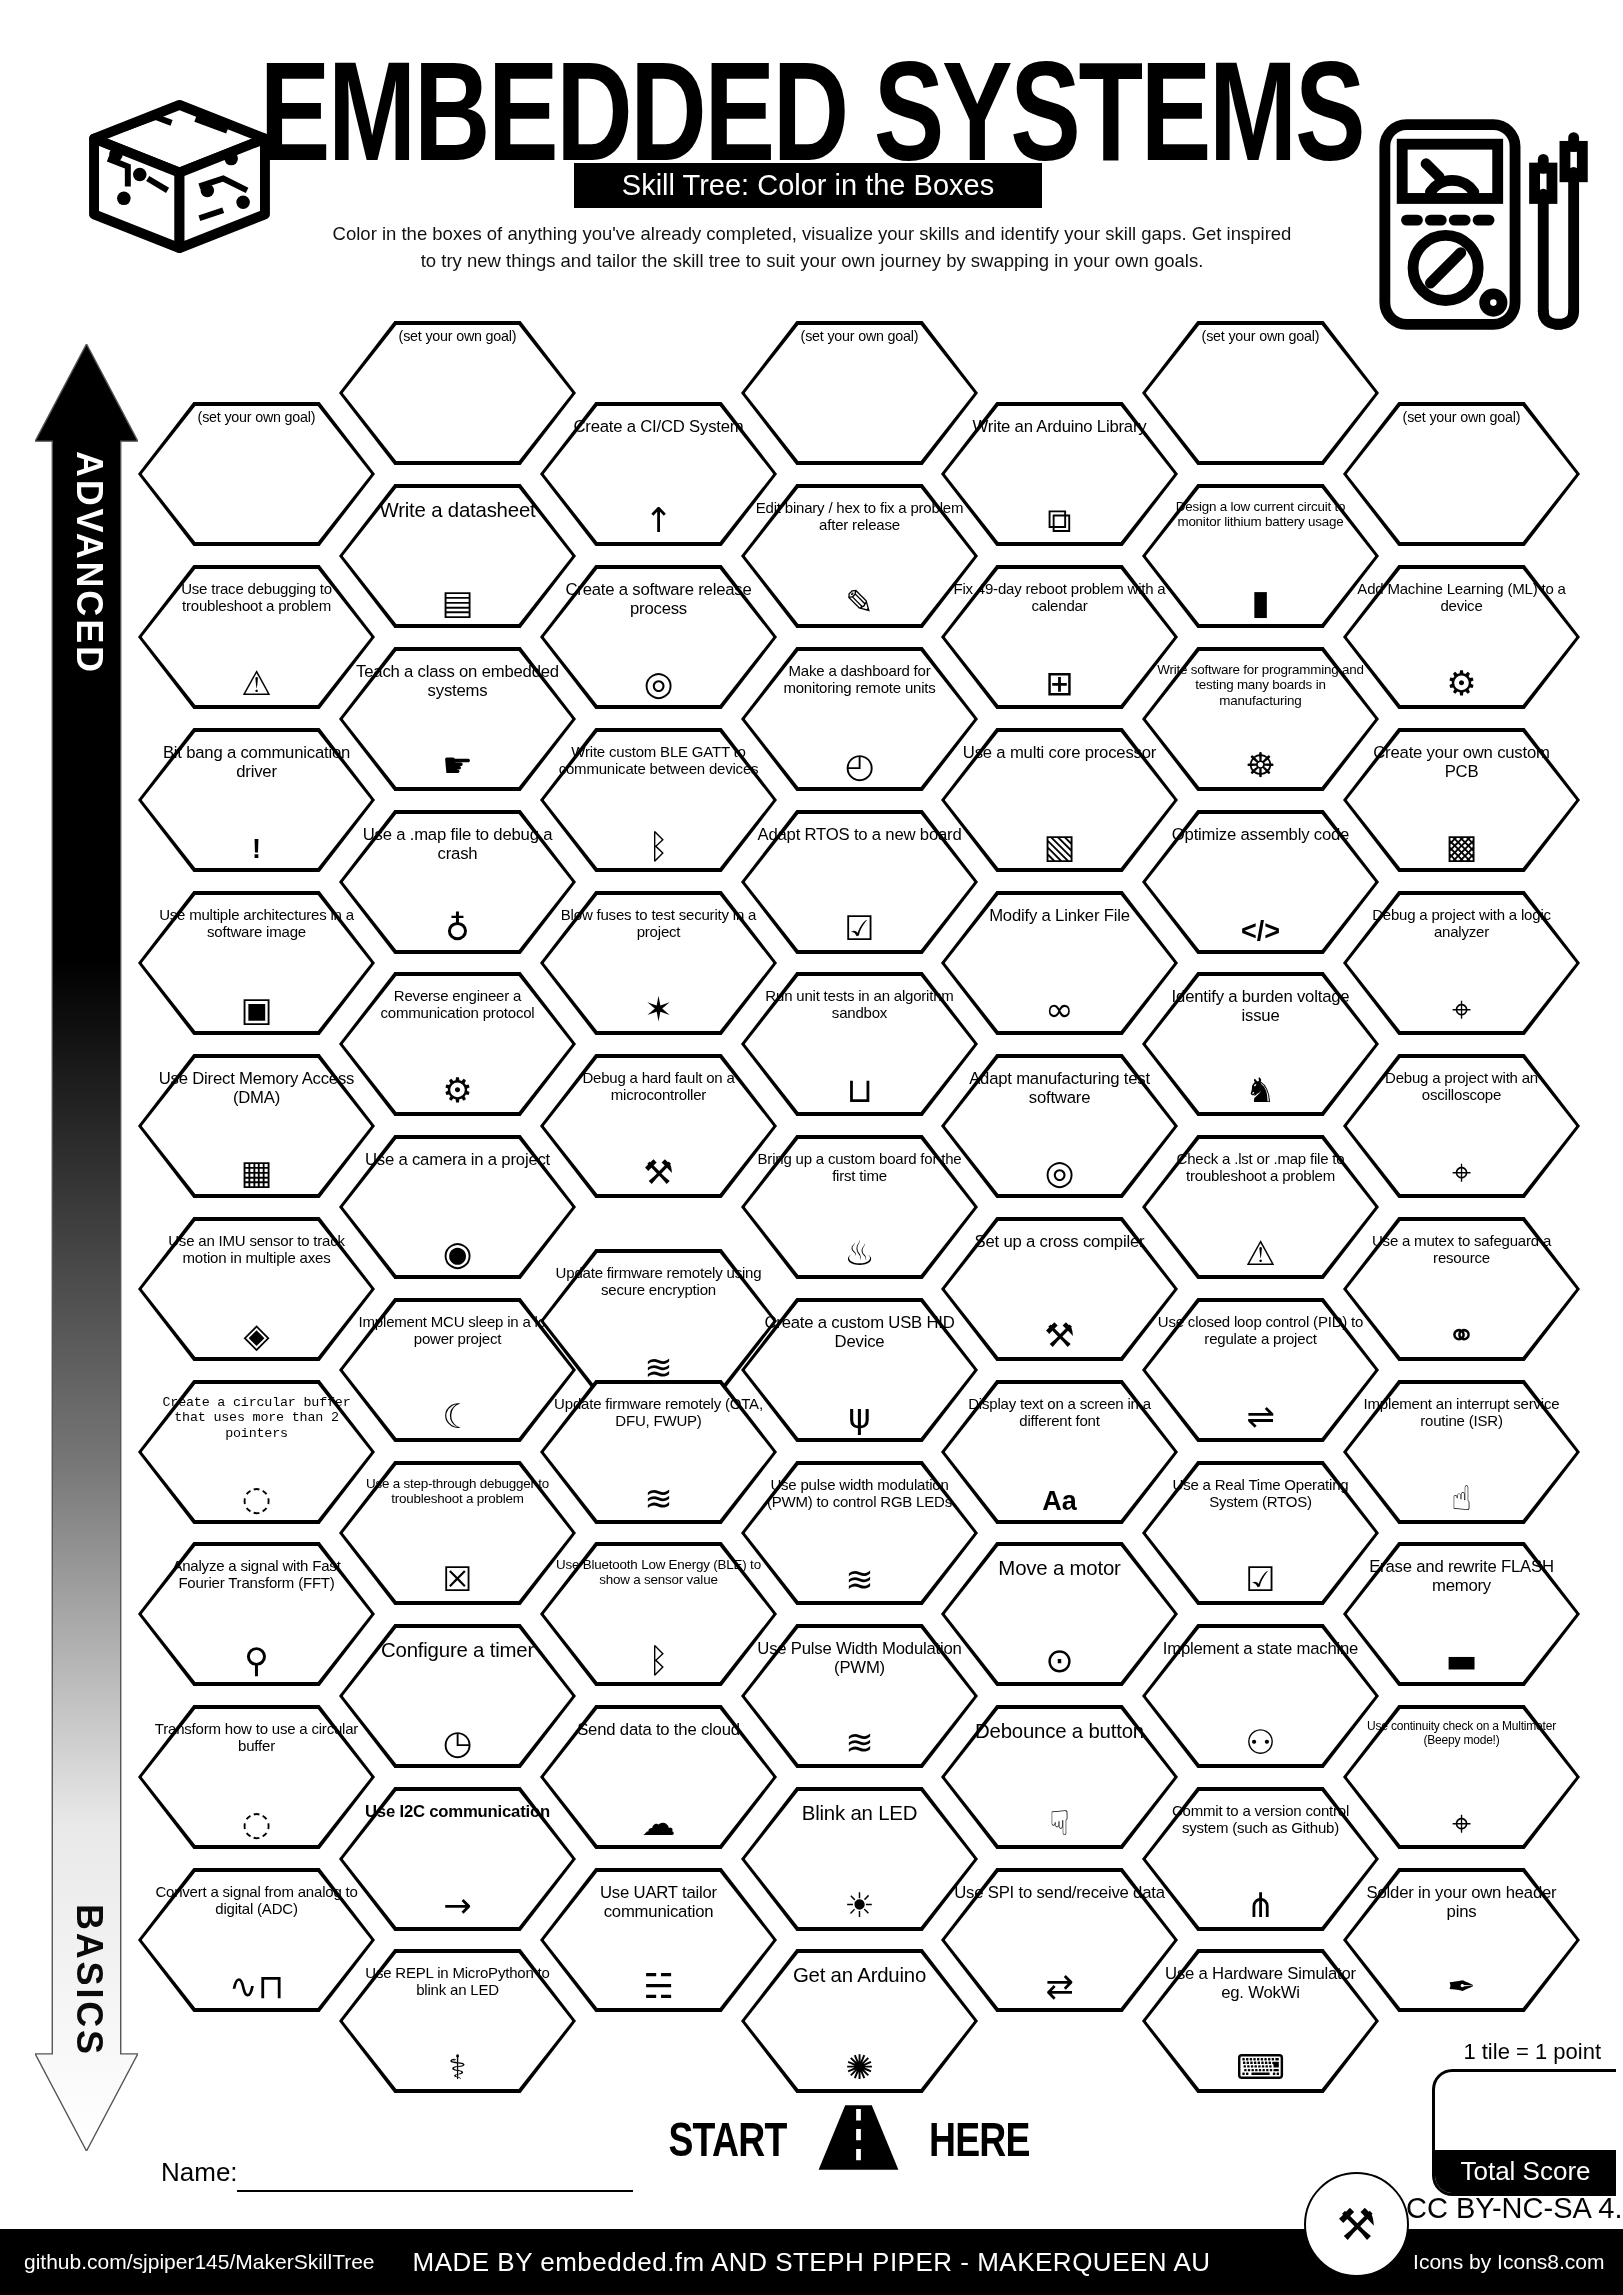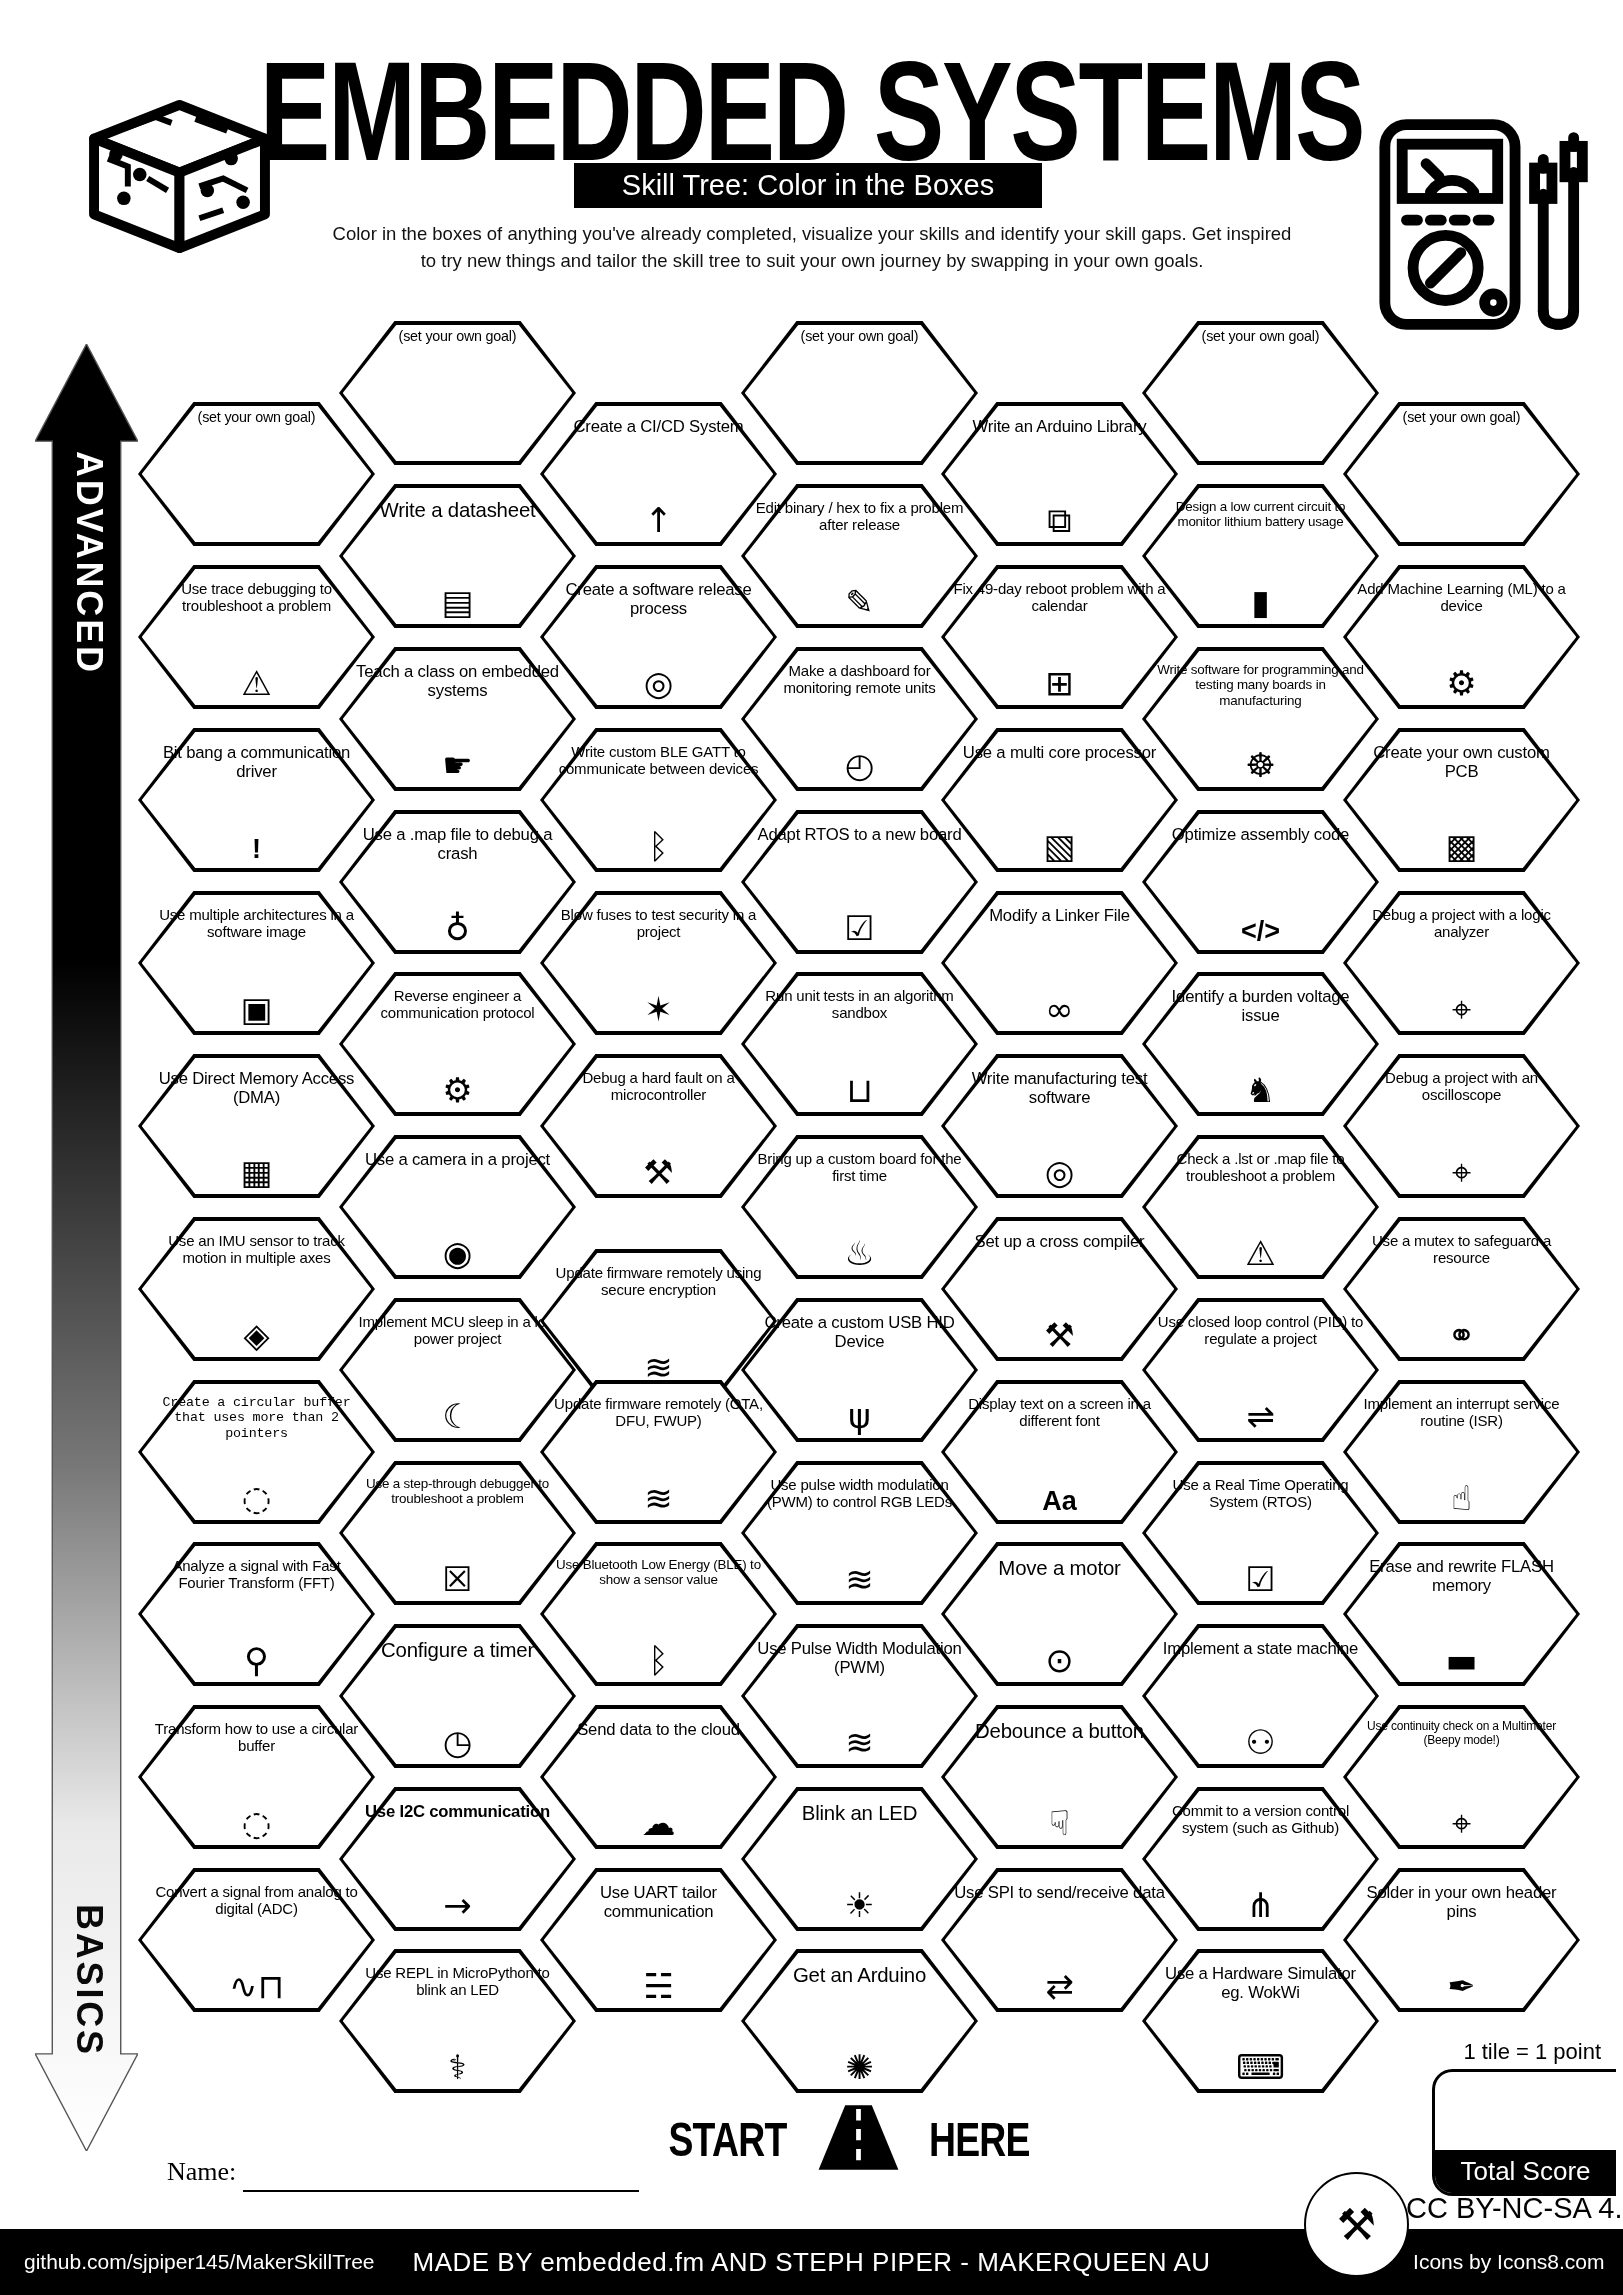--- a/index.html
+++ b/index.html
@@ -40,21 +40,21 @@
   .hex-glyph{position:absolute;bottom:9.3px;left:0;right:0;text-align:center;
              font-family:"DejaVu Sans",sans-serif;font-size:34px;line-height:1;}
   .hex-glyph.glyph-text{font-size:27px;font-weight:bold;font-family:"Liberation Sans",sans-serif;}
 
   
   .start-here{position:absolute;left:666px;top:2104px;width:365px;height:69px;
               display:flex;align-items:center;justify-content:center;gap:14px;}
   .start-here .word{font-size:44px;font-weight:bold;letter-spacing:-0.9px;transform:scale(.85,1.1);white-space:nowrap;}
 
   
-  .name-row{position:absolute;left:167px;top:2157px;font-family:Liberation Serif, serif;}
+  .name-row{position:absolute;left:161px;top:2157px;}
   .name-row .lbl{font-size:26px;}
   .name-line{position:absolute;left:76px;top:33px;width:396px;border-bottom:2.8px solid #000;height:0;}
 
   
   .tile-hint{position:absolute;left:1411px;top:2039px;width:190px;text-align:right;font-size:22px;}
   .score-box{position:absolute;left:1432px;top:2069px;width:181px;height:121px;
              border:3.2px solid #000;border-radius:20.4px 0 0 20.4px;border-right:none;
              background:#fff;overflow:hidden;display:flex;flex-direction:column;}
   .score-box .score-space{flex:1;}
   .score-box .score-bar{height:43px;background:#000;color:#fff;display:flex;align-items:center;
@@ -470,21 +470,21 @@
         <div class="hex-shape">
           <div class="hex-inner"></div>
         </div>
         <div class="hex-label" style="font-size: 16.7px;">Modify a Linker File</div>
         <div class="hex-glyph">∞</div>
       </div>
       <div class="hex" style="left: 941px; top: 1054px;">
         <div class="hex-shape">
           <div class="hex-inner"></div>
         </div>
-        <div class="hex-label" style="font-size: 16.7px;">Write manufacturing test software</div>
+        <div class="hex-label" style="font-size: 16.7px;">Adapt manufacturing test software</div>
         <div class="hex-glyph">◎</div>
       </div>
       <div class="hex" style="left: 941px; top: 1217px;">
         <div class="hex-shape">
           <div class="hex-inner"></div>
         </div>
         <div class="hex-label" style="font-size: 16.7px;">Set up a cross compiler</div>
         <div class="hex-glyph">⚒</div>
       </div>
       <div class="hex" style="left: 941px; top: 1380px;">

